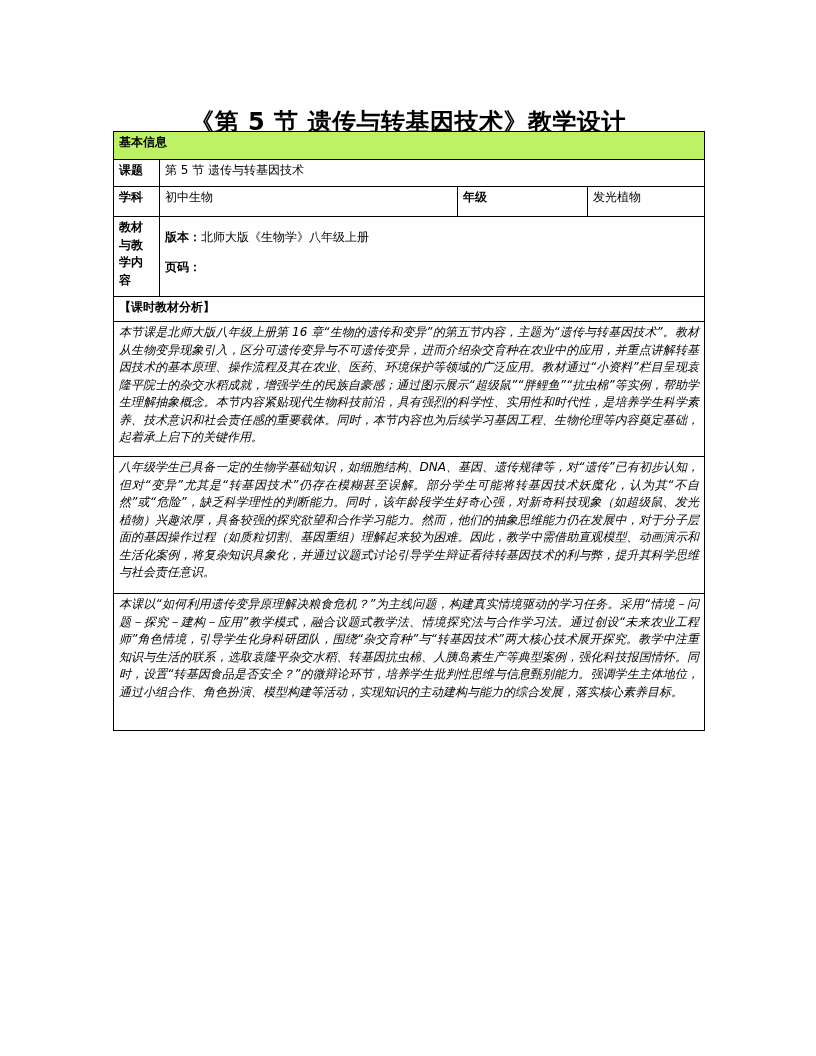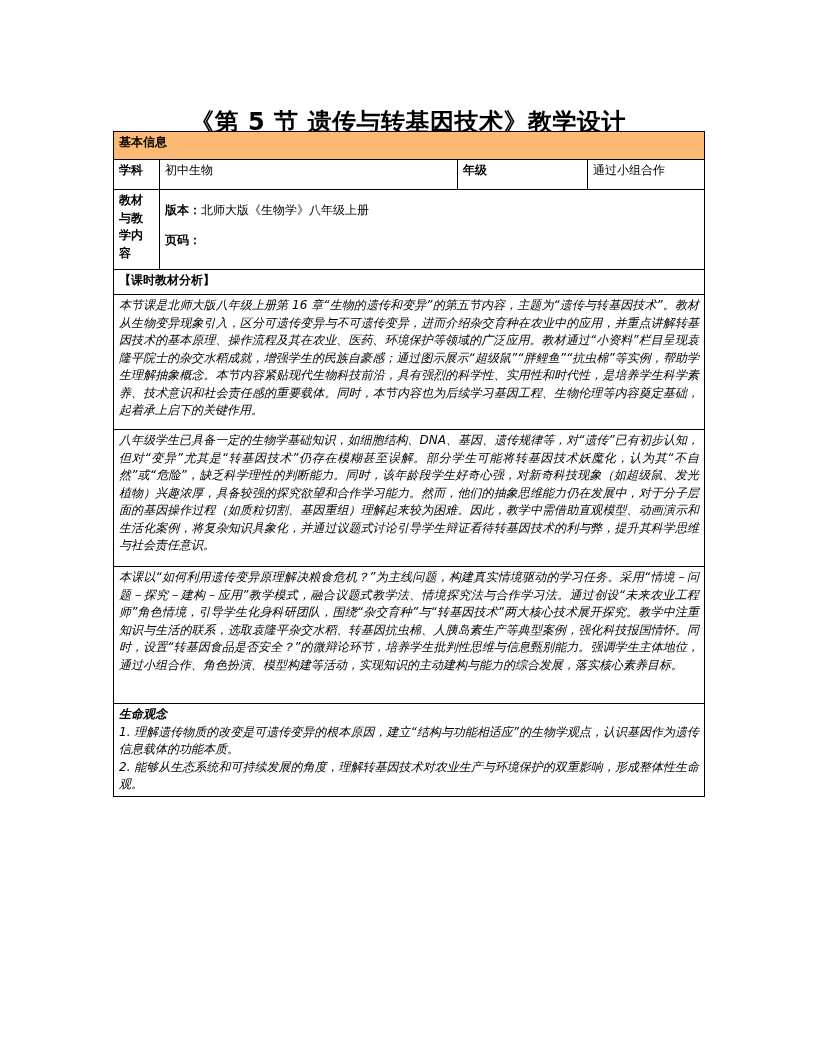--- a/index.html
+++ b/index.html
@@ -1,20 +1,20 @@
 <!DOCTYPE html>
 <html><head>
 <meta charset="utf-8">
 <style>
   html, body { margin: 0; padding: 0; background: #ffffff; }
   body { width: 816px; height: 1056px; position: relative; font-family: "DejaVu Sans", "Liberation Sans", sans-serif; color: #000; }
   .title { position: absolute; left: 0; top: 111px; width: 816px; text-align: center; font-size: 24px; font-weight: bold; line-height: 22px; letter-spacing: 0.5px; }
   table.doc { position: absolute; left: 113px; top: 131px; width: 591px; border-collapse: collapse; table-layout: fixed; }
   table.doc td { border: 1px solid #000; vertical-align: top; font-size: 12px; line-height: 17.5px; padding: 2px 5px; }
-  .gray { background: #fdba74; margin-left: 35px; }
+  .gray { background: #bef264; margin-left: 35px; }
   .b { font-weight: bold; }
   .h-basic { height: 28px; }
   .h-row { height: 27px; }
   .h-mat { height: 80px; }
   .h-sec { height: 25px; margin-top: 47px; }
   .para { text-align: justify; font-style: italic; }
   .mat-line { margin-top: 10px; }
   .mat-line + .mat-line { margin-top: 12px; }
   .lab { font-weight: bold; }
 </style>
@@ -27,25 +27,29 @@
   <colgroup>
     <col style="width:46px">
     <col style="width:298px">
     <col style="width:130px">
     <col style="width:117px">
   </colgroup>
   <tbody>
       <tr class="h-basic">
     <td colspan="4" class="gray b">基本信息</td>
   </tr>
+  <tr class="h-row">
+    <td class="b">课题</td>
+    <td colspan="3">第 5 节  遗传与转基因技术</td>
+  </tr>
   <tr class="h-row" style="height:30px">
     <td class="b">学科</td>
     <td>初中生物</td>
     <td class="b">年级</td>
-    <td>通过小组合作</td>
+    <td>发光植物</td>
   </tr>
   <tr class="h-mat">
     <td class="b">教材与教学内容</td>
     <td colspan="3">
       <div class="mat-line">
         <span class="lab">版本：</span><span>北师大版《生物学》八年级上册</span>
       </div>
       <div class="mat-line">
         <span class="lab">页码：</span><span></span>
       </div>
@@ -60,21 +64,14 @@
   </tr>
 
   <tr>
     <td colspan="4" class="para" style="height:132px">八年级学生已具备一定的生物学基础知识，如细胞结构、DNA、基因、遗传规律等，对“遗传”已有初步认知，但对“变异”尤其是“转基因技术”仍存在模糊甚至误解。部分学生可能将转基因技术妖魔化，认为其“不自然”或“危险”，缺乏科学理性的判断能力。同时，该年龄段学生好奇心强，对新奇科技现象（如超级鼠、发光植物）兴趣浓厚，具备较强的探究欲望和合作学习能力。然而，他们的抽象思维能力仍在发展中，对于分子层面的基因操作过程（如质粒切割、基因重组）理解起来较为困难。因此，教学中需借助直观模型、动画演示和生活化案例，将复杂知识具象化，并通过议题式讨论引导学生辩证看待转基因技术的利与弊，提升其科学思维与社会责任意识。</td>
   </tr>
 
   <tr>
     <td colspan="4" class="para" style="height:132px">本课以“如何利用遗传变异原理解决粮食危机？”为主线问题，构建真实情境驱动的学习任务。采用“情境－问题－探究－建构－应用”教学模式，融合议题式教学法、情境探究法与合作学习法。通过创设“未来农业工程师”角色情境，引导学生化身科研团队，围绕“杂交育种”与“转基因技术”两大核心技术展开探究。教学中注重知识与生活的联系，选取袁隆平杂交水稻、转基因抗虫棉、人胰岛素生产等典型案例，强化科技报国情怀。同时，设置“转基因食品是否安全？”的微辩论环节，培养学生批判性思维与信息甄别能力。强调学生主体地位，通过小组合作、角色扮演、模型构建等活动，实现知识的主动建构与能力的综合发展，落实核心素养目标。</td>
   </tr>
 
-  <tr>
-    <td colspan="4" class="para">
-      <div class="b">生命观念</div>
-      <div>1. 理解遗传物质的改变是可遗传变异的根本原因，建立“结构与功能相适应”的生物学观点，认识基因作为遗传信息载体的功能本质。</div>
-      <div>2. 能够从生态系统和可持续发展的角度，理解转基因技术对农业生产与环境保护的双重影响，形成整体性生命观。</div>
-    </td>
-  </tr>
 </tbody>
   </table>
 
 </body></html>

